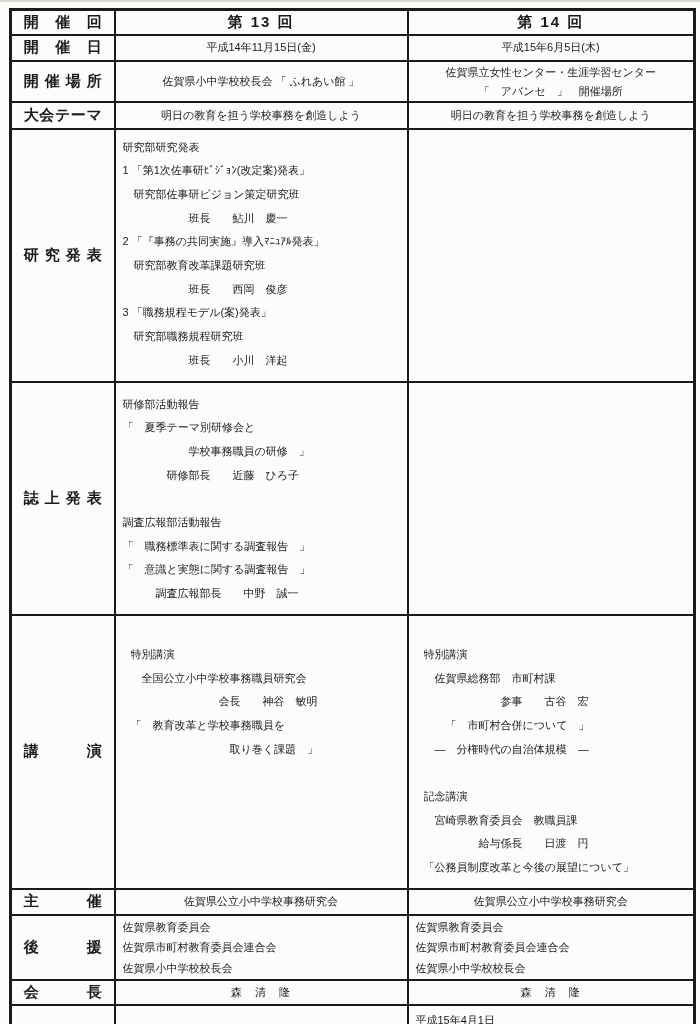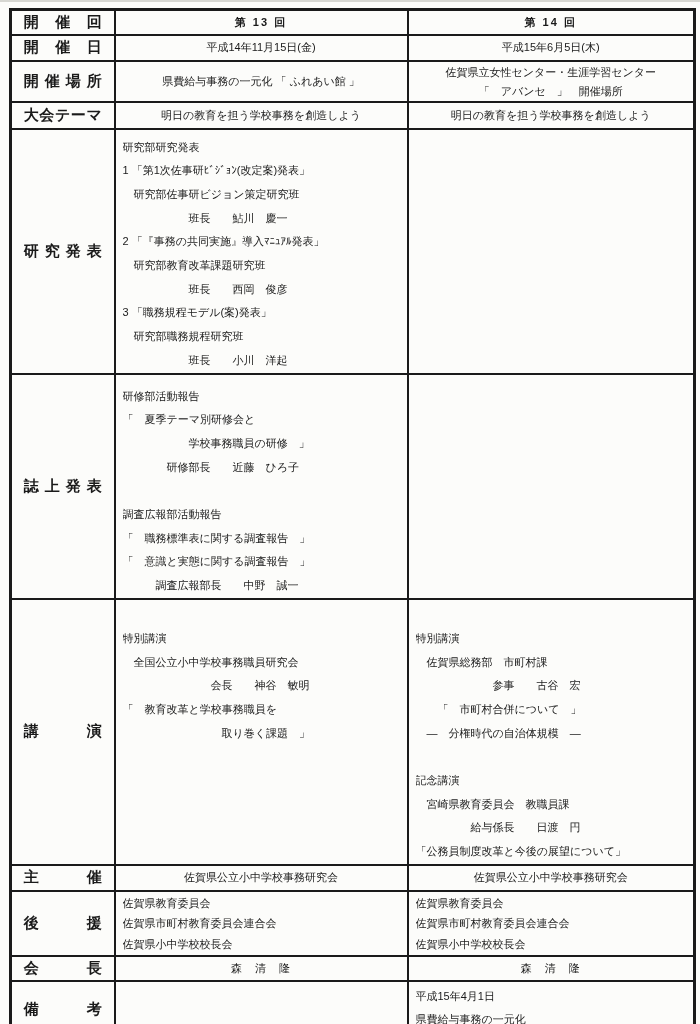--- a/index.html
+++ b/index.html
@@ -35,29 +35,29 @@
   .h263 { height: 263px; } .h65 { height: 65px; } .h57 { height: 57px; }
 
   td.lbl { vertical-align: middle; font-weight: 600; font-size: 15px; }
   .jlabel {
     display: block; width: 78px; margin: 0 auto;
     text-align: justify; text-align-last: justify;
     -moz-text-align-last: justify; text-justify: inter-character;
     white-space: nowrap;
   }
   td.center { text-align: center; vertical-align: middle; }
-  td.hdr { font-weight: 600; font-size: 11px; letter-spacing: 2px; }
+  td.hdr { font-weight: 600; font-size: 15px; letter-spacing: 2px; }
   td.top { vertical-align: top; }
-  .lines { padding: 6px 2px 0 7px; }
+  .lines { padding: 6px 2px 8px 7px; }
   .lines .line {
     white-space: pre; line-height: 23.7px; min-height: 23.7px;
     overflow: hidden;
   }
   td.journal-cell .lines { padding-top: 10px; }
-  td.lecture-cell .lines { padding-top: 27px; }
+  td.lecture-cell .lines { padding-top: 27px; margin-left: 8px; }
   .venue-lines { padding: 1px 0 0 0; }
   .venue-lines .line {
     white-space: pre; text-align: center; line-height: 19px; min-height: 19px;
   }
   td.support-cell { vertical-align: middle; }
   td.support-cell .lines { padding: 0 0 0 7px; }
   td.support-cell .line { line-height: 20.5px; min-height: 20.5px; white-space: pre; }
   td.notes-cell { vertical-align: top; }
   td.notes-cell .lines { padding: 3px 0 0 7px; }
   td.notes-cell .line { line-height: 23px; min-height: 23px; white-space: pre; }
@@ -90,21 +90,21 @@
         <span class="jlabel">開催日</span>
       </td>
       <td class="center">平成14年11月15日(金)</td>
       <td class="center">平成15年6月5日(木)</td>
     </tr>
 
     <tr class="h40">
       <td class="lbl">
         <span class="jlabel">開催場所</span>
       </td>
-      <td class="center">県費給与事務の一元化 「 ふれあい館 」</td>
+      <td class="center">佐賀県小中学校校長会 「 ふれあい館 」</td>
       <td class="center">
         <div class="venue-lines">
               <div class="line">佐賀県立女性センター・生涯学習センター</div>
               <div class="line">「　アバンセ　」　開催場所</div>
             </div>
       </td>
     </tr>
 
     <tr class="h27">
       <td class="lbl">

